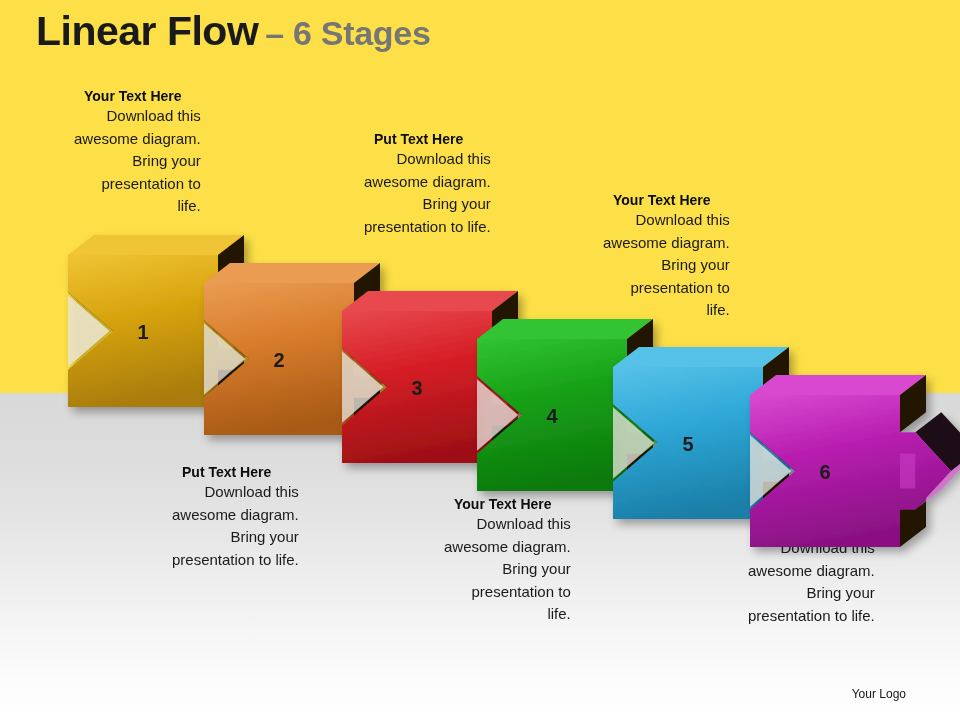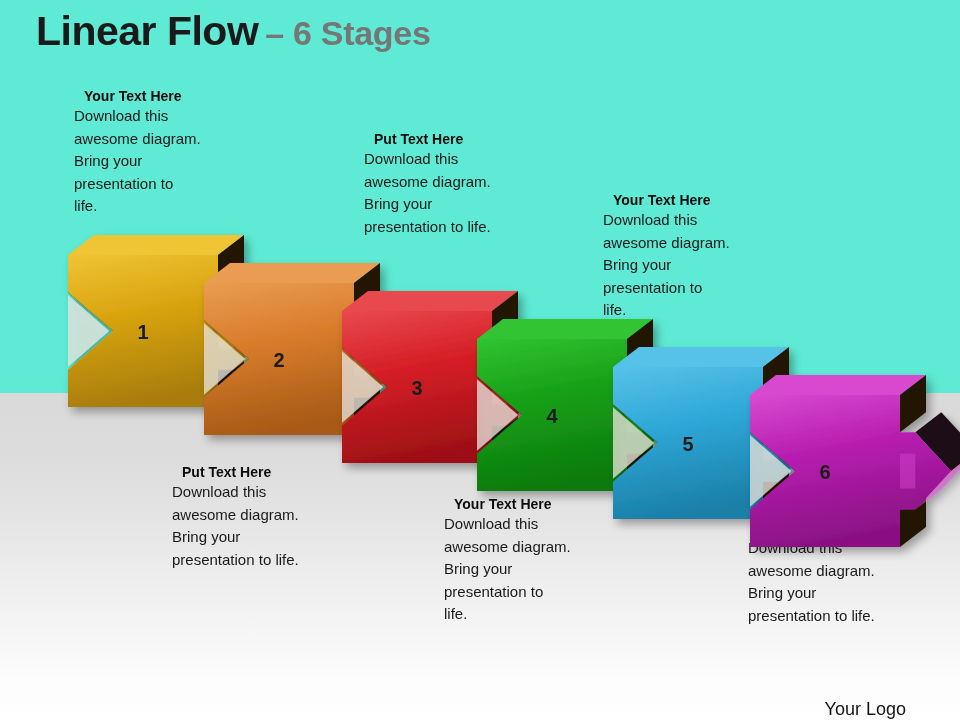--- a/index.html
+++ b/index.html
@@ -10,21 +10,21 @@
     width: 960px;
     height: 720px;
     background: #ffffff;
     font-family: "Liberation Sans", sans-serif;
     overflow: hidden;
   }
   #slide {
     position: relative;
     width: 960px;
     height: 720px;
-    background: #5eead4;
+    background: #fde047;
     overflow: hidden;
   }
 
   
   #bg-band {
     position: absolute;
     left: 0;
     top: 393px;
     width: 960px;
     height: 327px;
@@ -61,20 +61,21 @@
     font-size: 14px;
     font-weight: bold;
     color: #0d0d0d;
     margin: 0 0 1px 10px;
     white-space: nowrap;
   }
   .callout .body {
     font-size: 15px;
     color: #1a1a1a;
     line-height: 22.5px;
+    text-align: right;
   }
   .callout .body span {
     display: block;
     white-space: nowrap;
   }
 
   
   #diagram {
     position: absolute;
     left: 0;
@@ -82,23 +83,22 @@
     width: 960px;
     height: 720px;
     pointer-events: none;
   }
 
   
   #your-logo {
     position: absolute;
     right: 54px;
     top: 687px;
-    font-size: 18px;
+    font-size: 12px;
     color: #151515;
-    margin-top: 12px;
   }
 </style>
 </head>
 <body>
 
 <div id="slide">
 
   <div id="bg-band"></div>
 
   <div id="title">

